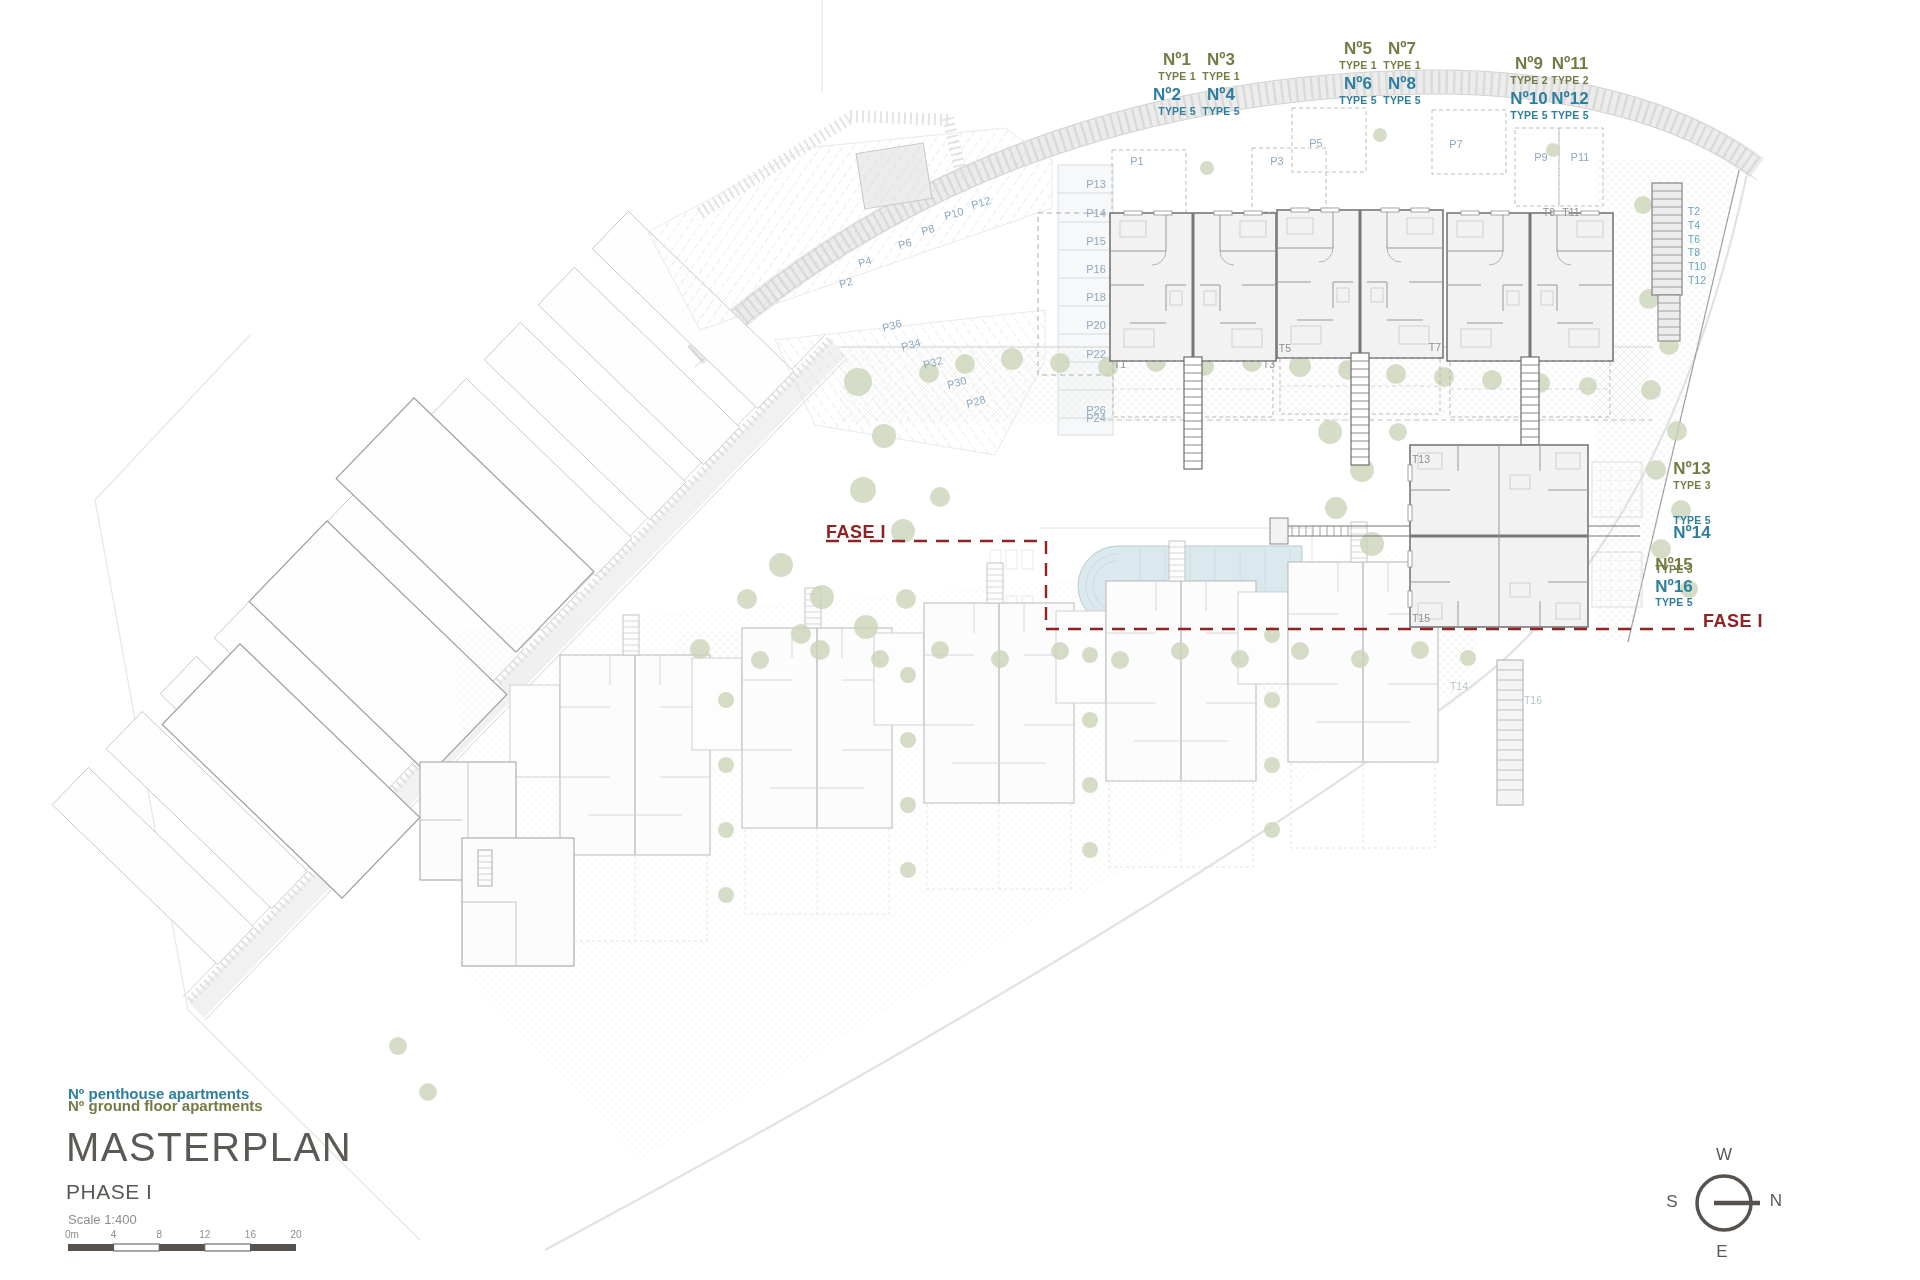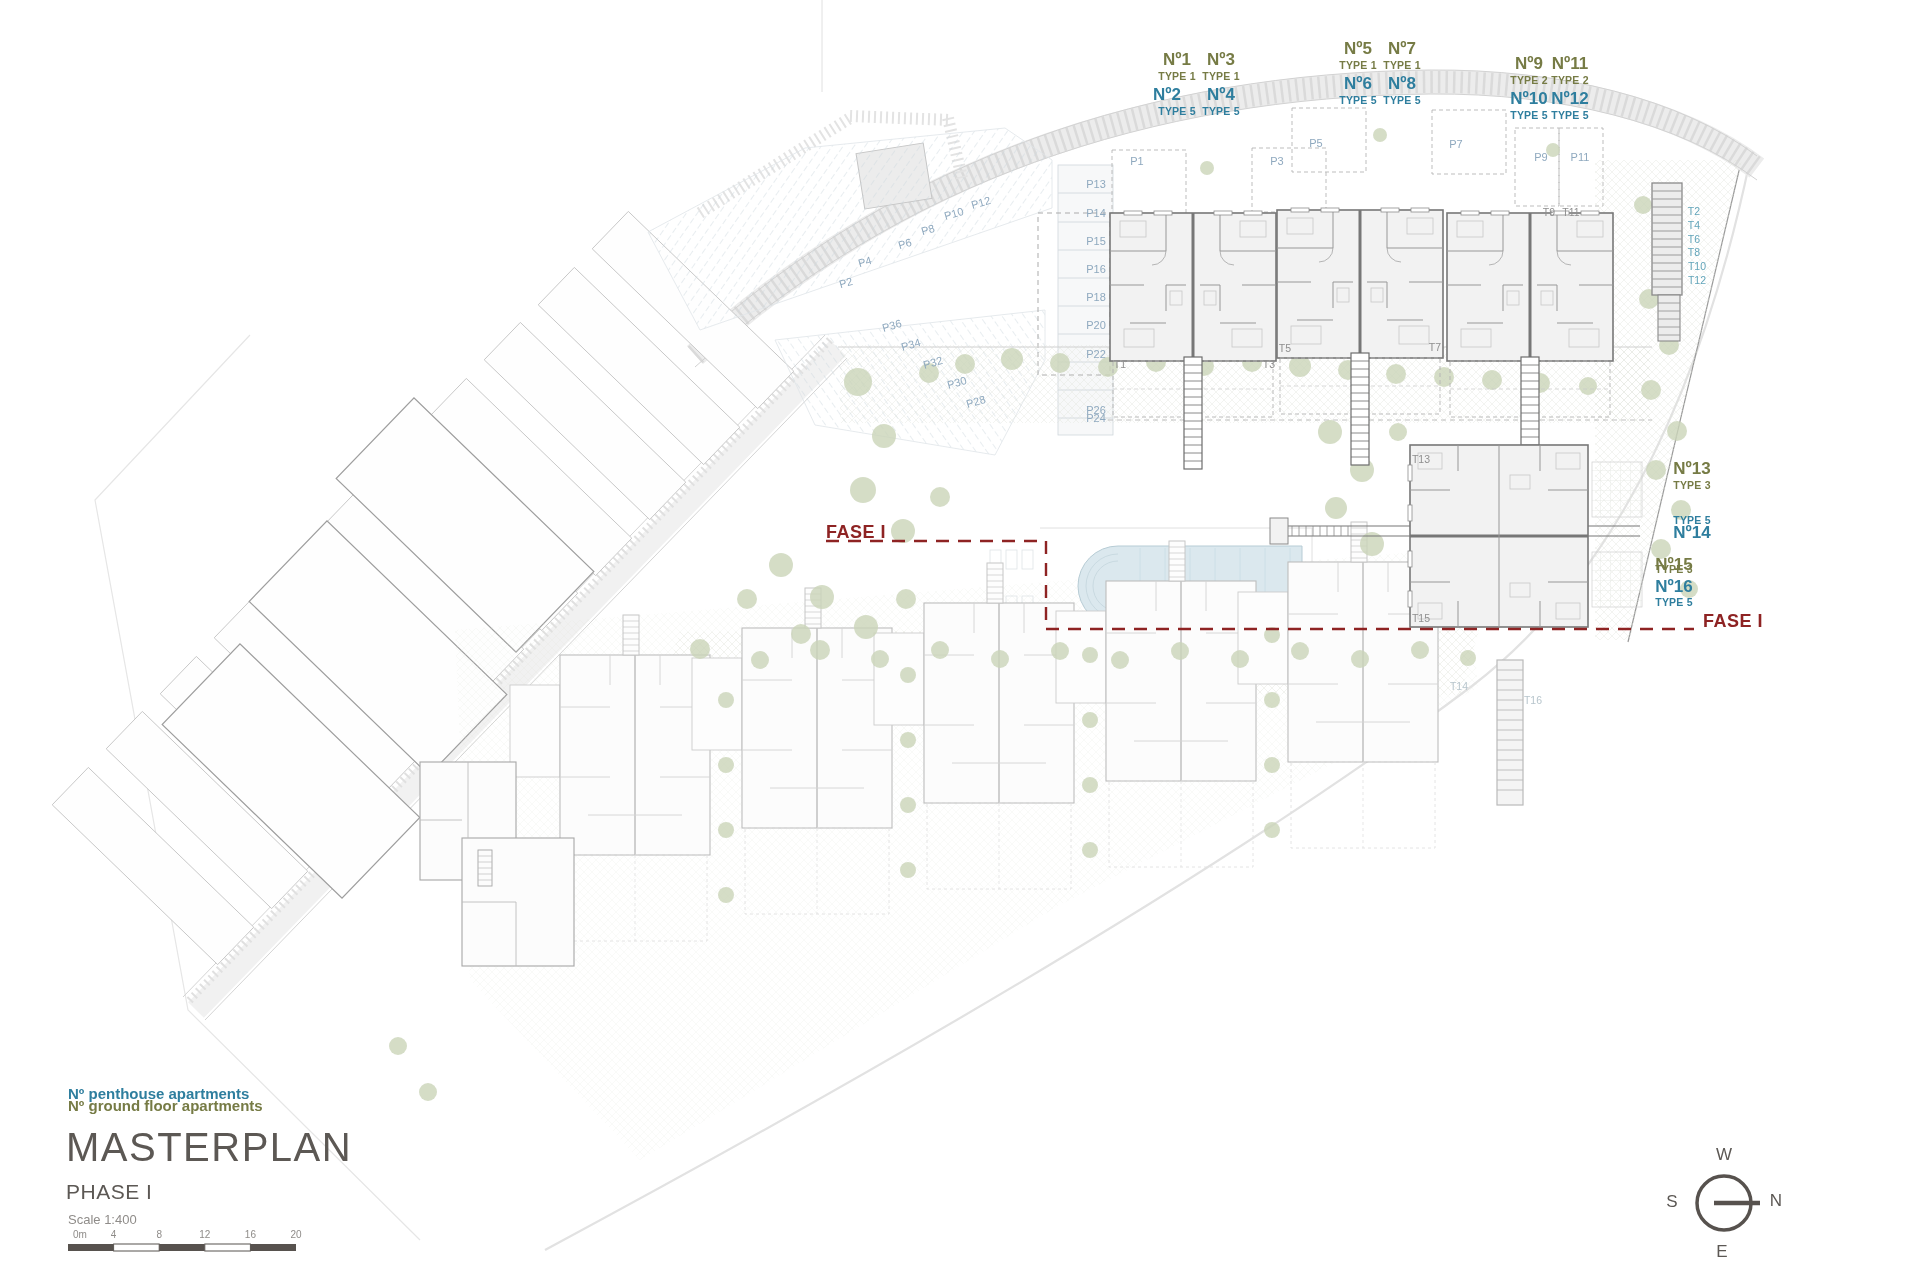--- a/index.html
+++ b/index.html
@@ -441,21 +441,21 @@
       <span class="lbl u-gray" style="left: 1421px; top: 459px;">T13</span>
       <span class="lbl u-gray" style="left: 1421px; top: 618px;">T15</span>
       <span class="lbl u-teal" style="left: 1694px; top: 211px;">T2</span>
       <span class="lbl u-teal" style="left: 1694px; top: 225px;">T4</span>
       <span class="lbl u-teal" style="left: 1694px; top: 239px;">T6</span>
       <span class="lbl u-teal" style="left: 1694px; top: 252px;">T8</span>
       <span class="lbl u-teal" style="left: 1697px; top: 266px;">T10</span>
       <span class="lbl u-teal" style="left: 1697px; top: 280px;">T12</span>
       <span class="lbl u-faint" style="left: 1459px; top: 686px;">T14</span>
       <span class="lbl u-faint" style="left: 1533px; top: 700px;">T16</span>
-      <span class="tick" style="left: 80px; top: 1240px; text-align: center;">0m</span>
+      <span class="tick" style="left: 72px; top: 1240px; text-align: center;">0m</span>
       <span class="tick" style="left: 113.6px; top: 1240px;">4</span>
       <span class="tick" style="left: 159.2px; top: 1240px;">8</span>
       <span class="tick" style="left: 204.8px; top: 1240px;">12</span>
       <span class="tick" style="left: 250.4px; top: 1240px;">16</span>
       <span class="tick" style="left: 296px; top: 1240px;">20</span>
     </div>
 
 <div class="fase" style="left:826px;top:532px">FASE I</div>
 <div class="fase" style="left:1703px;top:621px">FASE I</div>
 

